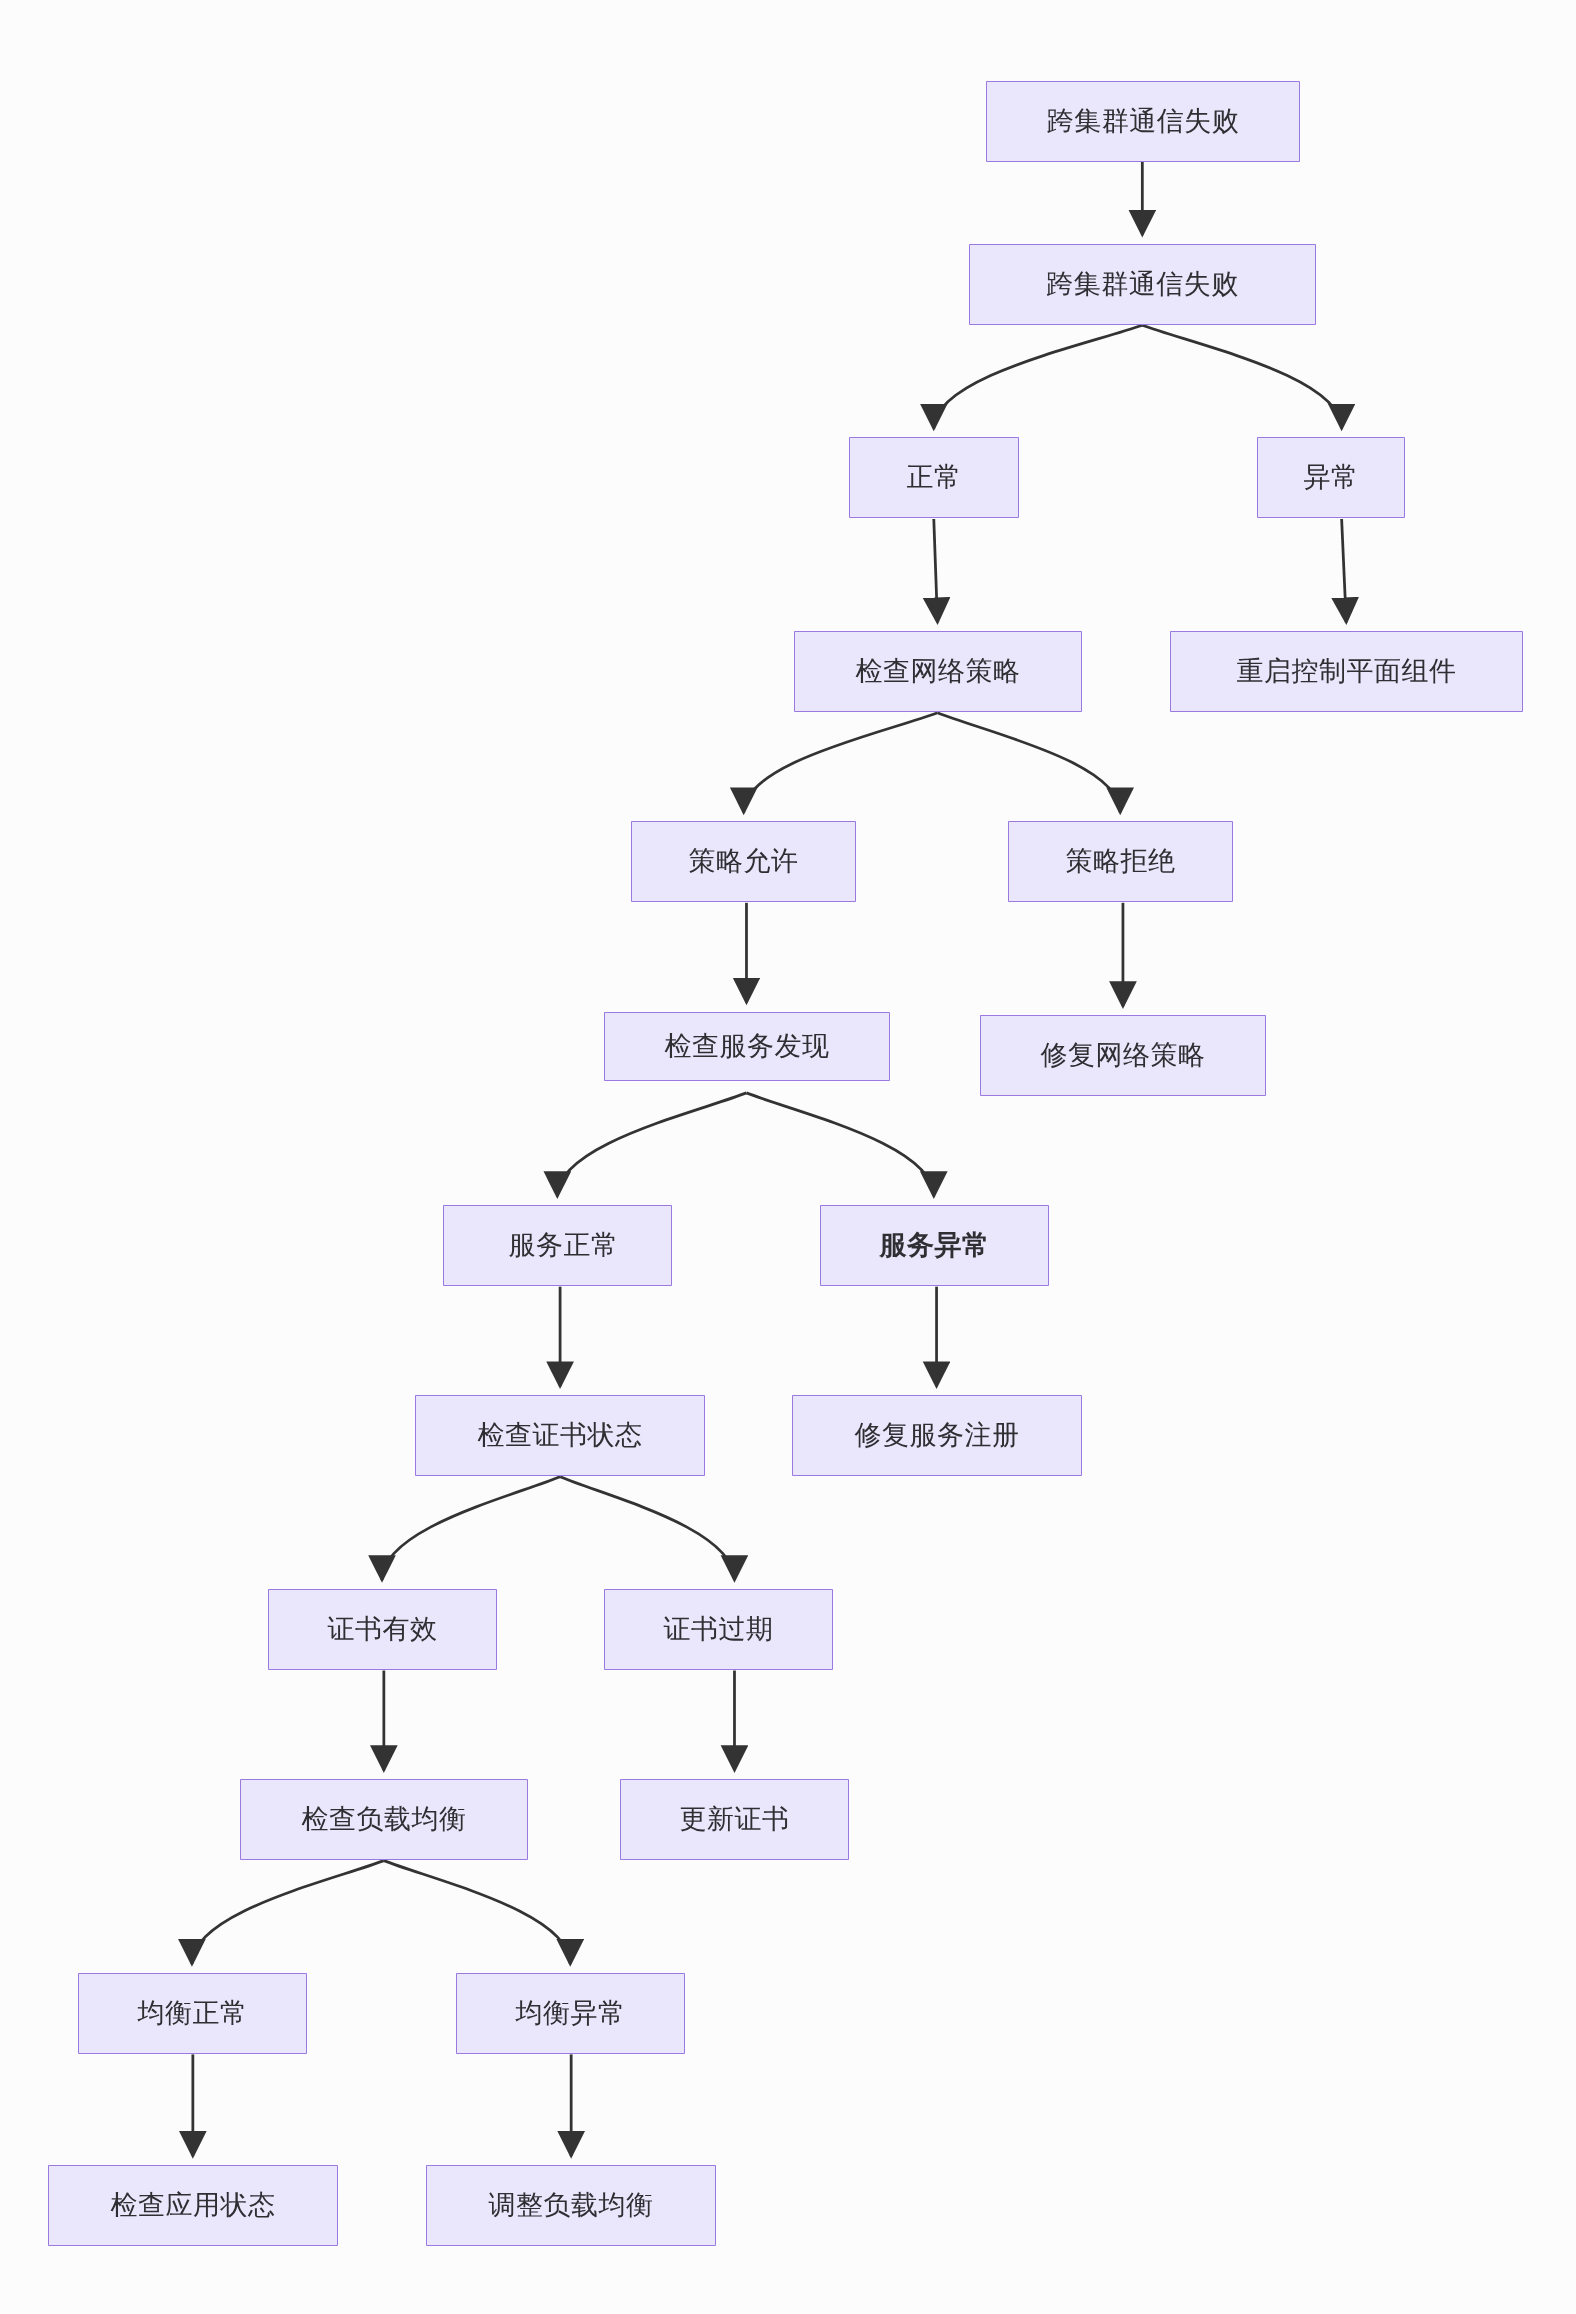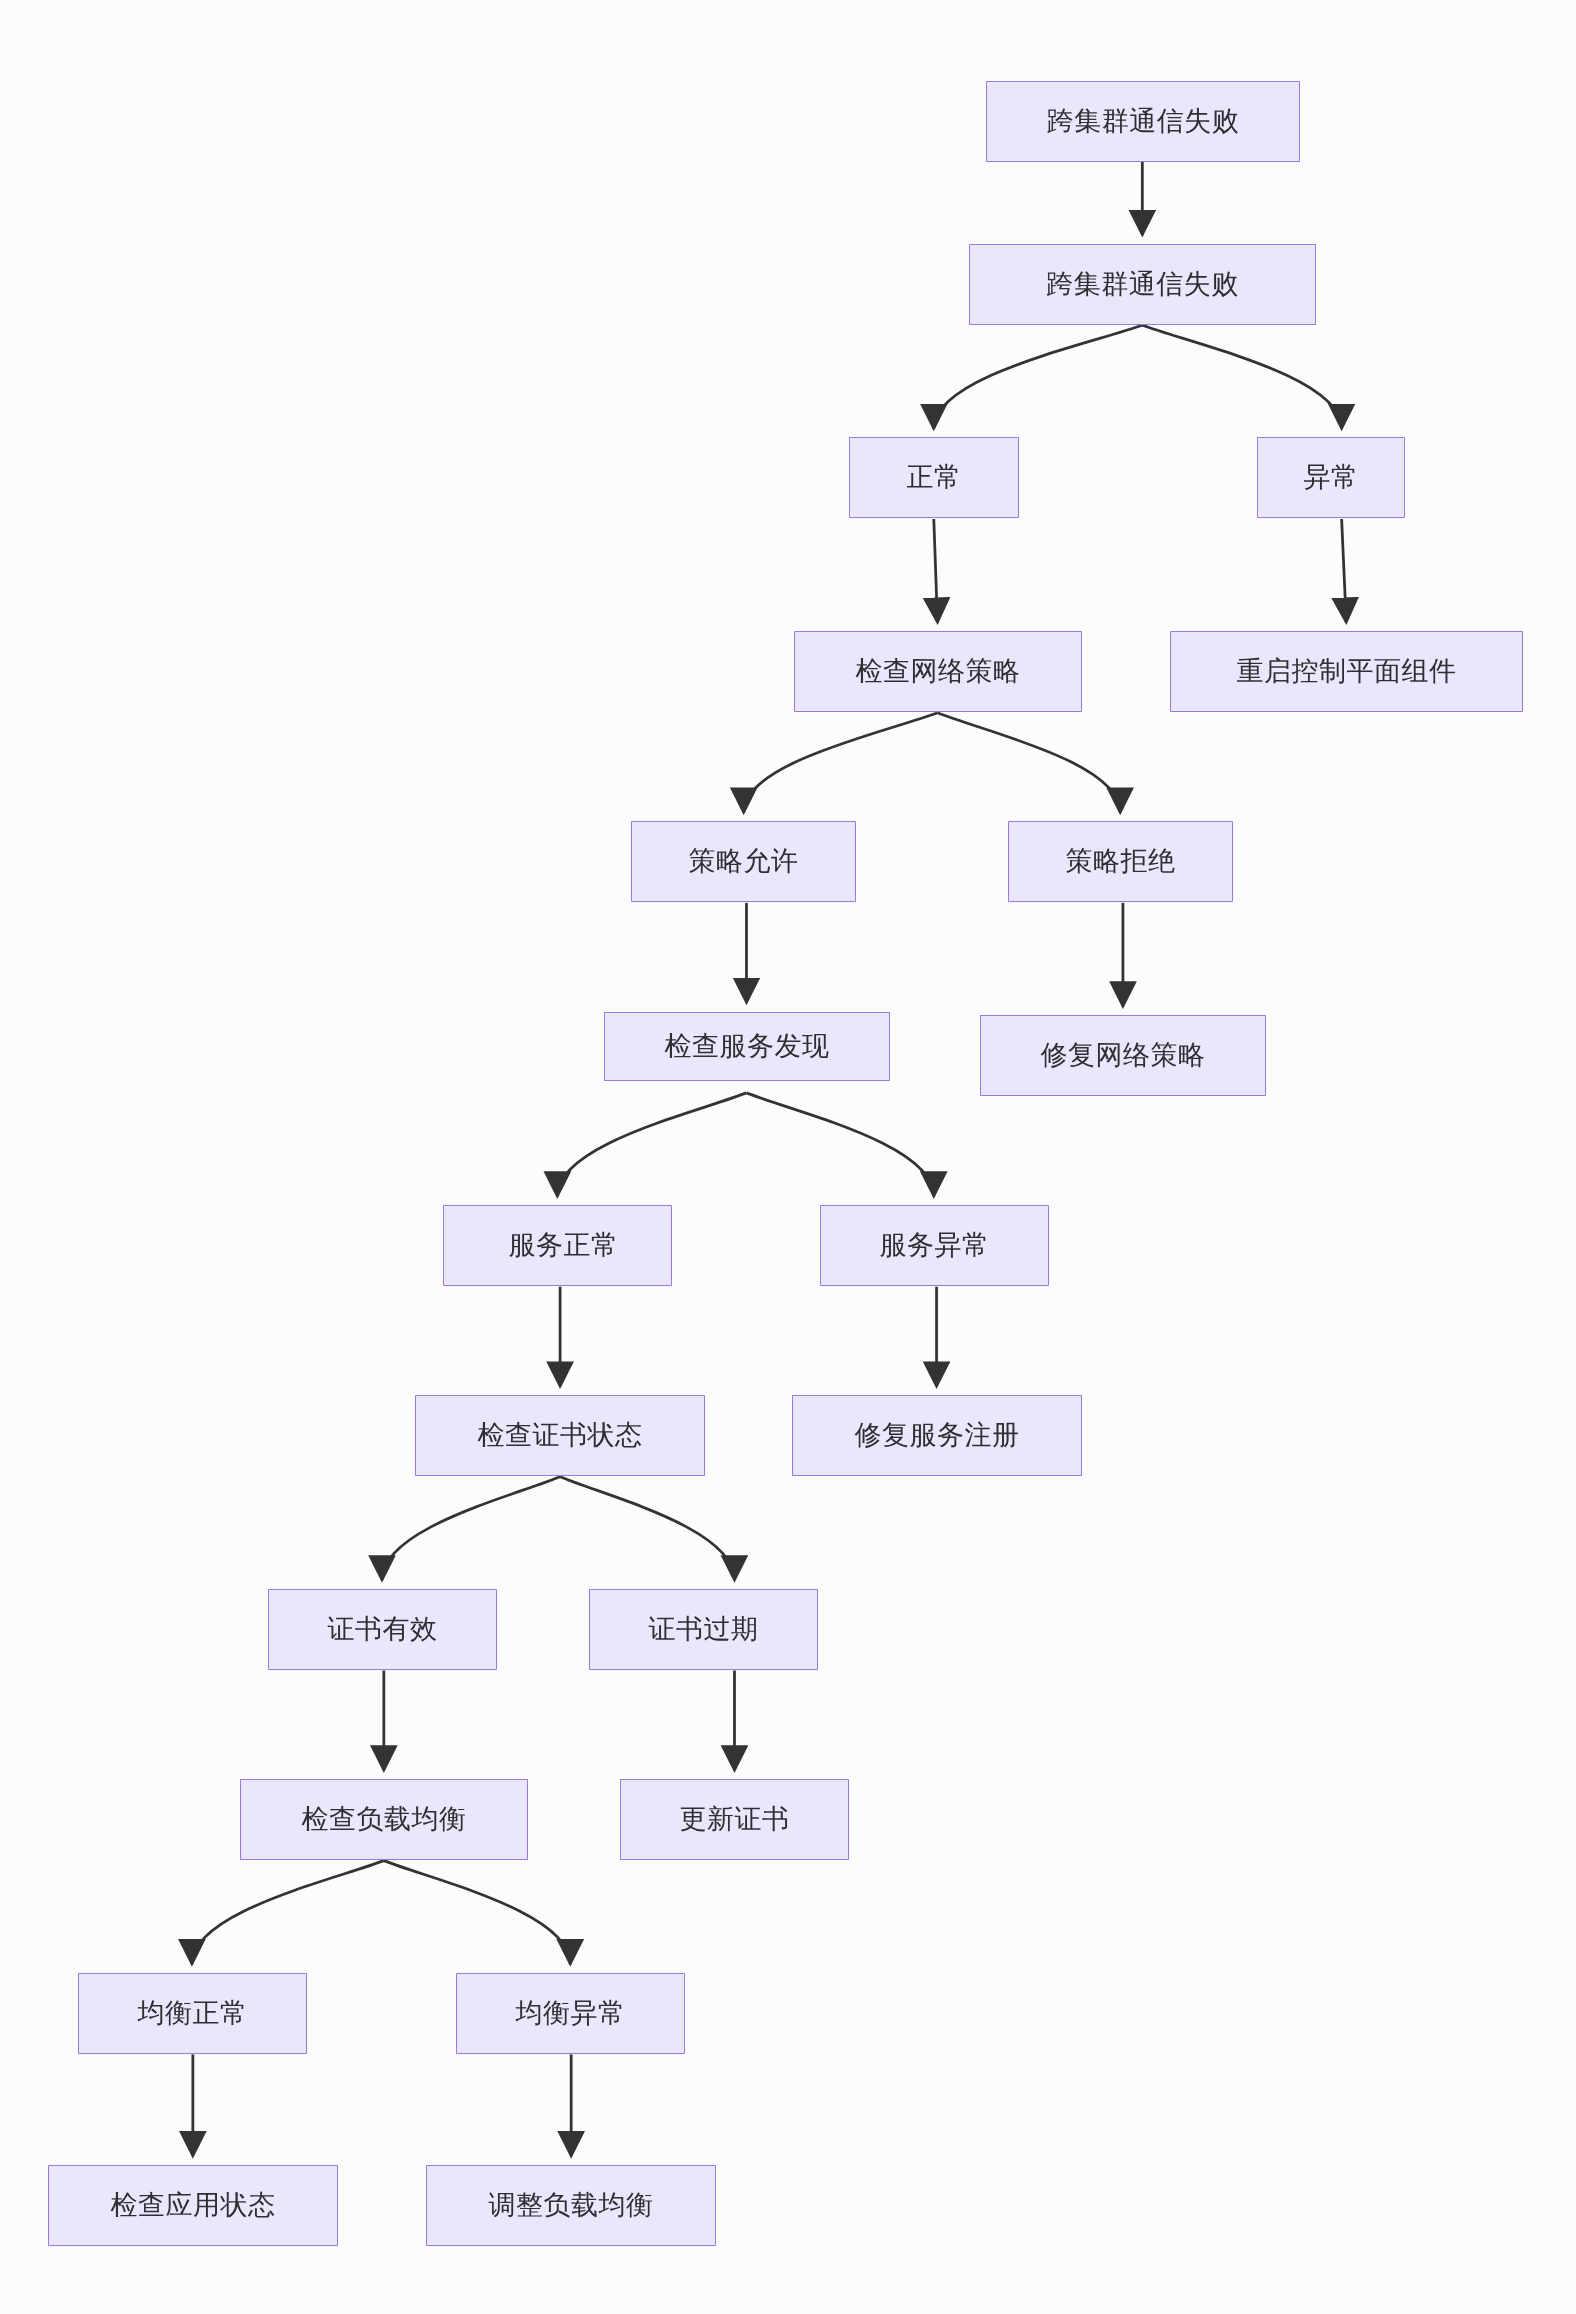--- a/index.html
+++ b/index.html
@@ -107,33 +107,33 @@
       </div>
       <div class="flow-node" style="left: 604px; top: 1012px; width: 286px; height: 69px; background: rgb(234, 230, 251); border-color: rgb(154, 122, 224); color: rgb(47, 47, 51);">
         <span class="node-label">检查服务发现</span>
       </div>
       <div class="flow-node" style="left: 980px; top: 1015px; width: 286px; height: 81px; background: rgb(234, 230, 251); border-color: rgb(154, 122, 224); color: rgb(47, 47, 51);">
         <span class="node-label">修复网络策略</span>
       </div>
       <div class="flow-node" style="left: 443px; top: 1205px; width: 229px; height: 81px; background: rgb(234, 230, 251); border-color: rgb(154, 122, 224); color: rgb(47, 47, 51); padding-left: 12px;">
         <span class="node-label">服务正常</span>
       </div>
-      <div class="flow-node" style="left: 820px; top: 1205px; width: 229px; height: 81px; background: rgb(234, 230, 251); border-color: rgb(154, 122, 224); color: rgb(47, 47, 51);">
+      <div class="flow-node" style="left: 820px; top: 1205px; width: 229px; height: 81px; background: rgb(234, 230, 251); border-color: rgb(154, 122, 224); color: rgb(47, 47, 51); font-weight: bold;">
         <span class="node-label">服务异常</span>
       </div>
       <div class="flow-node" style="left: 415px; top: 1395px; width: 290px; height: 81px; background: rgb(234, 230, 251); border-color: rgb(154, 122, 224); color: rgb(47, 47, 51);">
         <span class="node-label">检查证书状态</span>
       </div>
       <div class="flow-node" style="left: 792px; top: 1395px; width: 290px; height: 81px; background: rgb(234, 230, 251); border-color: rgb(154, 122, 224); color: rgb(47, 47, 51);">
         <span class="node-label">修复服务注册</span>
       </div>
       <div class="flow-node" style="left: 268px; top: 1589px; width: 229px; height: 81px; background: rgb(234, 230, 251); border-color: rgb(154, 122, 224); color: rgb(47, 47, 51);">
         <span class="node-label">证书有效</span>
       </div>
-      <div class="flow-node" style="left: 589px; top: 1589px; width: 229px; height: 81px; background: rgb(234, 230, 251); border-color: rgb(154, 122, 224); color: rgb(47, 47, 51);">
+      <div class="flow-node" style="left: 604px; top: 1589px; width: 229px; height: 81px; background: rgb(234, 230, 251); border-color: rgb(154, 122, 224); color: rgb(47, 47, 51);">
         <span class="node-label">证书过期</span>
       </div>
       <div class="flow-node" style="left: 240px; top: 1779px; width: 288px; height: 81px; background: rgb(234, 230, 251); border-color: rgb(154, 122, 224); color: rgb(47, 47, 51);">
         <span class="node-label">检查负载均衡</span>
       </div>
       <div class="flow-node" style="left: 620px; top: 1779px; width: 229px; height: 81px; background: rgb(234, 230, 251); border-color: rgb(154, 122, 224); color: rgb(47, 47, 51);">
         <span class="node-label">更新证书</span>
       </div>
       <div class="flow-node" style="left: 78px; top: 1973px; width: 229px; height: 81px; background: rgb(234, 230, 251); border-color: rgb(154, 122, 224); color: rgb(47, 47, 51);">
         <span class="node-label">均衡正常</span>

